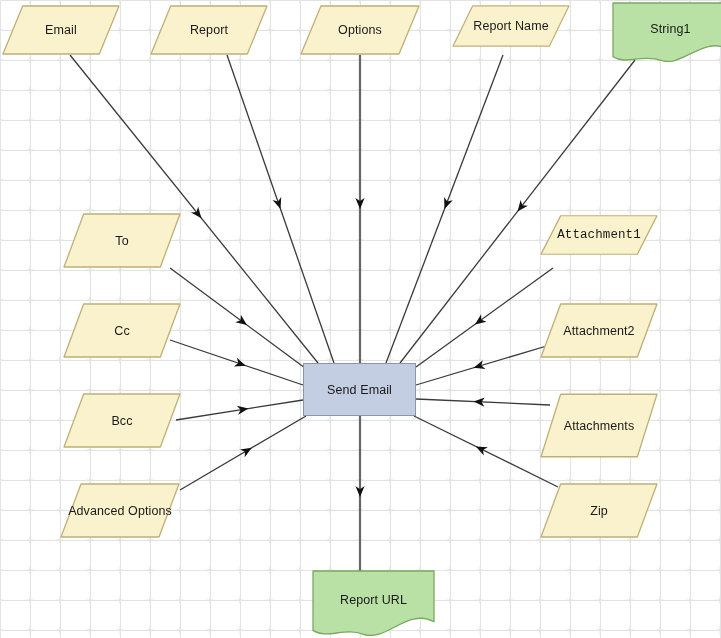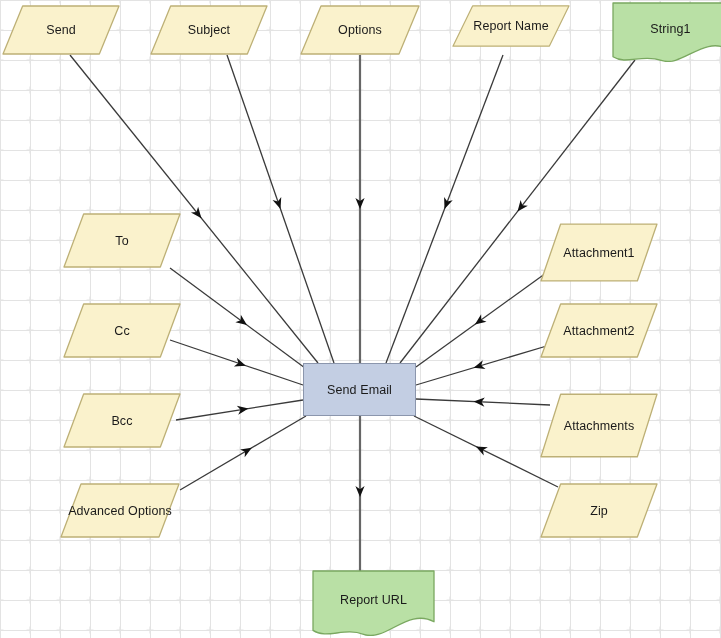--- a/index.html
+++ b/index.html
@@ -129,27 +129,27 @@
         <line x1="360" y1="416" x2="360" y2="572" stroke="#666666" stroke-width="2.2"></line>
         <polygon points="0,0 -11,-4.6 -7.92,0 -11,4.6" fill="#111111" transform="translate(360,497.12) rotate(90)"></polygon>
       </g>
     </svg>
 
   <div id="nodelayer">
       <div class="node" style="left: 2px; top: 5px; width: 118px; height: 50px;">
         <svg class="shape" viewBox="0 0 118 50" preserveAspectRatio="none">
           <path d="M20.65,1 L117,1 L97.35,49 L1,49 Z" fill="#faf2cc" stroke="#bdb076" stroke-width="1.3" stroke-linejoin="round"></path>
         </svg>
-        <span class="label">Send</span>
+        <span class="label">Email</span>
       </div>
       <div class="node" style="left: 150px; top: 5px; width: 118px; height: 50px;">
         <svg class="shape" viewBox="0 0 118 50" preserveAspectRatio="none">
           <path d="M20.65,1 L117,1 L97.35,49 L1,49 Z" fill="#faf2cc" stroke="#bdb076" stroke-width="1.3" stroke-linejoin="round"></path>
         </svg>
-        <span class="label">Subject</span>
+        <span class="label">Report</span>
       </div>
       <div class="node" style="left: 300px; top: 5px; width: 120px; height: 50px;">
         <svg class="shape" viewBox="0 0 120 50" preserveAspectRatio="none">
           <path d="M21,1 L119,1 L99,49 L1,49 Z" fill="#faf2cc" stroke="#bdb076" stroke-width="1.3" stroke-linejoin="round"></path>
         </svg>
         <span class="label">Options</span>
       </div>
       <div class="node" style="left: 452px; top: 5px; width: 118px; height: 42px;">
         <svg class="shape" viewBox="0 0 118 50" preserveAspectRatio="none">
           <path d="M20.65,1 L117,1 L97.35,49 L1,49 Z" fill="#faf2cc" stroke="#bdb076" stroke-width="1.3" stroke-linejoin="round"></path>
@@ -179,21 +179,21 @@
           <path d="M20.65,1 L117,1 L97.35,54 L1,54 Z" fill="#faf2cc" stroke="#bdb076" stroke-width="1.3" stroke-linejoin="round"></path>
         </svg>
         <span class="label">Bcc</span>
       </div>
       <div class="node" style="left: 60px; top: 483px; width: 120px; height: 55px;">
         <svg class="shape" viewBox="0 0 120 55" preserveAspectRatio="none">
           <path d="M21,1 L119,1 L99,54 L1,54 Z" fill="#faf2cc" stroke="#bdb076" stroke-width="1.3" stroke-linejoin="round"></path>
         </svg>
         <span class="label">Advanced Options</span>
       </div>
-      <div class="node" style="left: 540px; top: 223px; width: 118px; height: 59px;">
+      <div class="node" style="left: 540px; top: 215px; width: 118px; height: 40px; font-family: Liberation Mono, monospace;">
         <svg class="shape" viewBox="0 0 118 55" preserveAspectRatio="none">
           <path d="M20.65,1 L117,1 L97.35,54 L1,54 Z" fill="#faf2cc" stroke="#bdb076" stroke-width="1.3" stroke-linejoin="round"></path>
         </svg>
         <span class="label">Attachment1</span>
       </div>
       <div class="node" style="left: 540px; top: 303px; width: 118px; height: 55px;">
         <svg class="shape" viewBox="0 0 118 55" preserveAspectRatio="none">
           <path d="M20.65,1 L117,1 L97.35,54 L1,54 Z" fill="#faf2cc" stroke="#bdb076" stroke-width="1.3" stroke-linejoin="round"></path>
         </svg>
         <span class="label">Attachment2</span>

